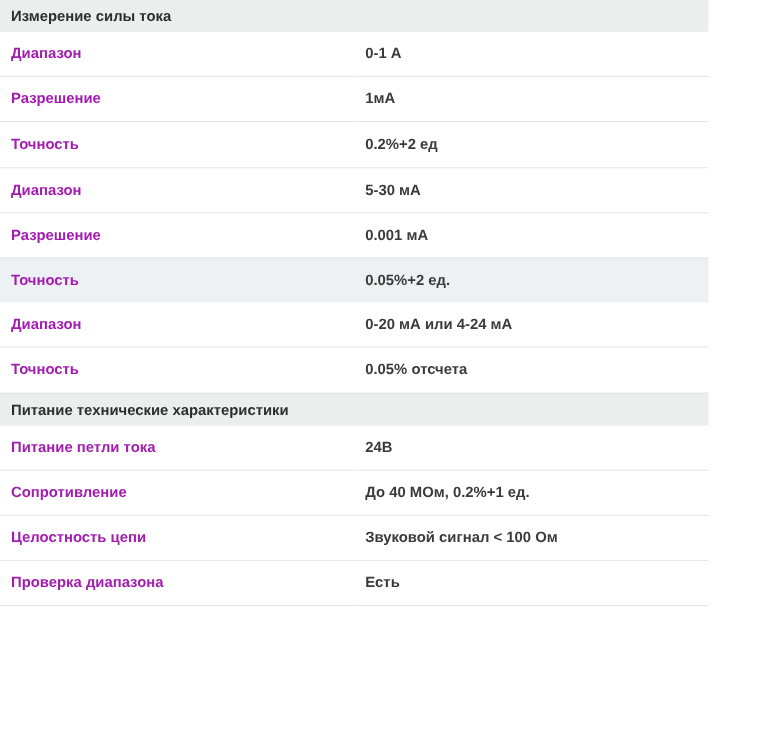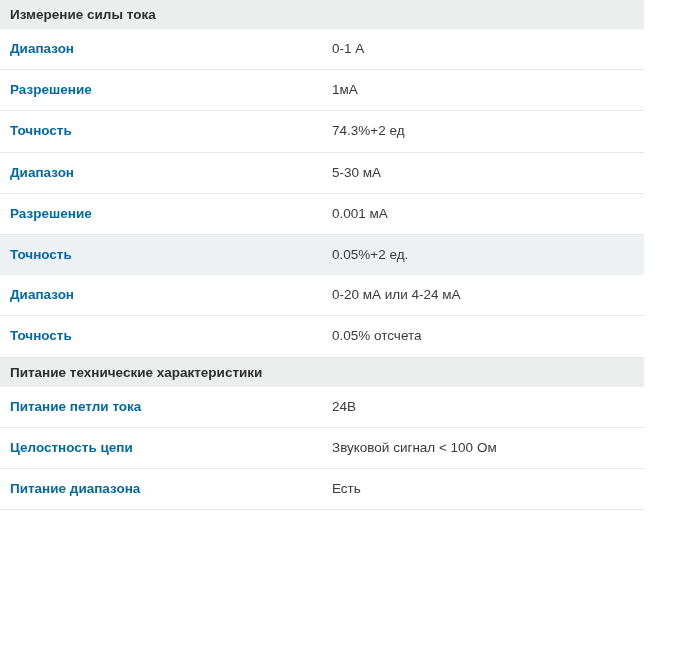--- a/index.html
+++ b/index.html
@@ -31,25 +31,25 @@
   table.spec-table tr.data-row td {
     padding: 12px 10px 12px 10px;
     vertical-align: middle;
     border-bottom: 1px solid #e6e6e6;
     font-size: 13.5px;
     line-height: 1.2;
   }
   table.spec-table tr.data-row td.label {
     width: 464px;
     font-weight: bold;
-    color: #0369a1;
+    color: #a21caf;
   }
   table.spec-table tr.data-row td.value {
     color: #3a3a3a;
-    font-weight: normal;
+    font-weight: bold;
   }
   table.spec-table tr.data-row.shaded td {
     background: #eef1f4;
     border-bottom: none;
   }
 </style>
 </head>
 <body>
 
 <table class="spec-table">
@@ -60,21 +60,21 @@
       <tr class="data-row">
         <td class="label">Диапазон</td>
         <td class="value">0-1 А</td>
       </tr>
       <tr class="data-row">
         <td class="label">Разрешение</td>
         <td class="value">1мА</td>
       </tr>
       <tr class="data-row">
         <td class="label">Точность</td>
-        <td class="value">74.3%+2 ед</td>
+        <td class="value">0.2%+2 ед</td>
       </tr>
       <tr class="data-row">
         <td class="label">Диапазон</td>
         <td class="value">5-30 мА</td>
       </tr>
       <tr class="data-row">
         <td class="label">Разрешение</td>
         <td class="value">0.001 мА</td>
       </tr>
       <tr class="data-row shaded">
@@ -90,21 +90,25 @@
         <td class="value">0.05% отсчета</td>
       </tr>
       <tr class="section-row">
         <td colspan="2">Питание технические характеристики</td>
       </tr>
       <tr class="data-row">
         <td class="label">Питание петли тока</td>
         <td class="value">24В</td>
       </tr>
       <tr class="data-row">
+        <td class="label">Сопротивление</td>
+        <td class="value">До 40 МОм, 0.2%+1 ед.</td>
+      </tr>
+      <tr class="data-row">
         <td class="label">Целостность цепи</td>
         <td class="value">Звуковой сигнал &lt; 100 Ом</td>
       </tr>
       <tr class="data-row">
-        <td class="label">Питание диапазона</td>
+        <td class="label">Проверка диапазона</td>
         <td class="value">Есть</td>
       </tr>
     </tbody>
 </table>
 
 </body></html>

